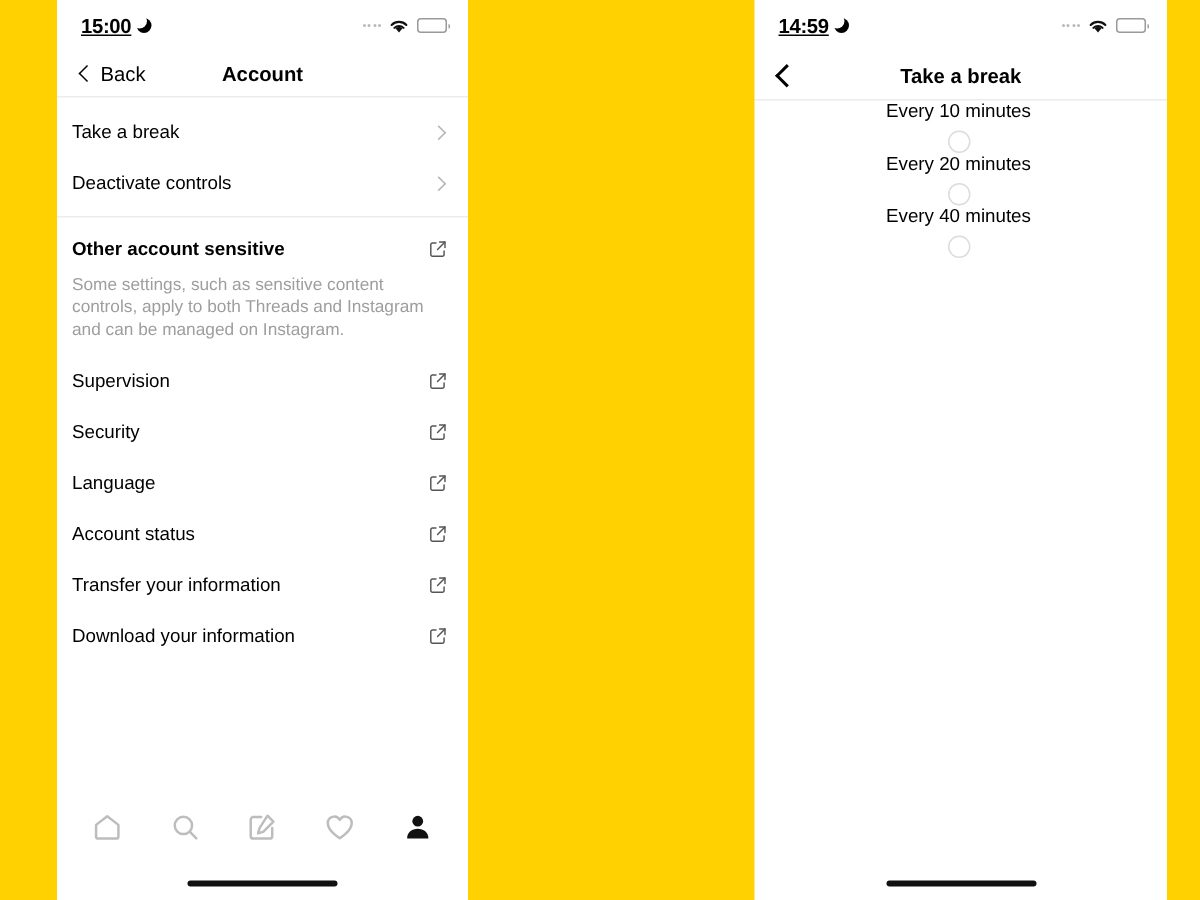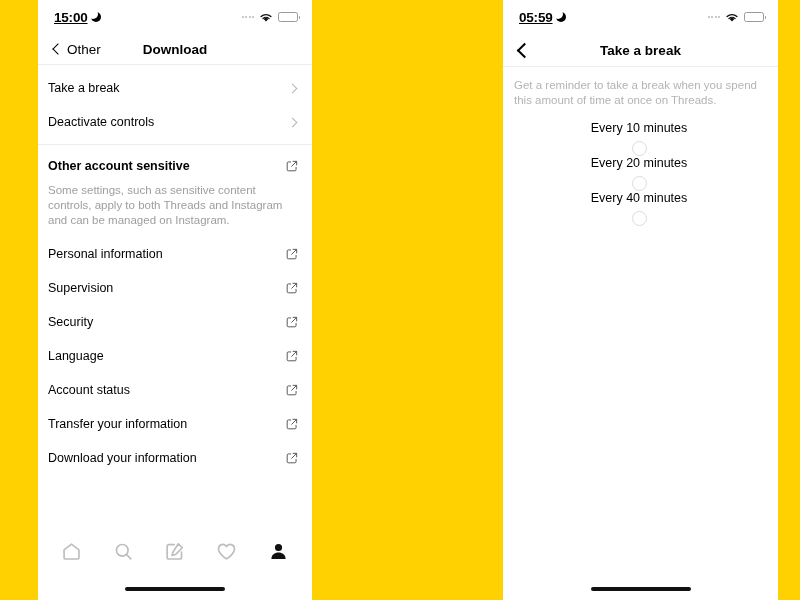--- a/index.html
+++ b/index.html
@@ -299,23 +299,23 @@
         <path d="M2.1 4.6 a7 7 0 0 1 9.8 0" stroke="#111" stroke-width="1.4" fill="none" stroke-linecap="round"></path>
         <path d="M3.9 6.6 a4.5 4.5 0 0 1 6.2 0" stroke="#111" stroke-width="1.3" fill="none" stroke-linecap="round"></path>
       </svg>
       <span class="battery"><span class="battery-fill"></span></span>
     </div>
   </div>
 
   <div class="nav-header">
     <div class="back-btn">
       <span class="chev-left"></span>
-      <span class="back-label">Other</span>
-    </div>
-    <div class="nav-title">Download</div>
+      <span class="back-label">Back</span>
+    </div>
+    <div class="nav-title">Account</div>
   </div>
 
   <div class="divider"></div>
 
   <div>
     <div class="list-row" style="margin-top:6px;">
       <span class="row-label">Take a break</span>
       <span class="chev-right"></span>
     </div>
     <div class="list-row">
@@ -331,28 +331,20 @@
     <svg class="ext-icon" viewBox="0 0 16 16">
       <path d="M6.2 2.6 H3.1 a1.5 1.5 0 0 0 -1.5 1.5 V12.9 a1.5 1.5 0 0 0 1.5 1.5 H11.9 a1.5 1.5 0 0 0 1.5 -1.5 V9.8" stroke="#555" stroke-width="1.3" fill="none" stroke-linecap="round"></path>
       <path d="M9.4 1.8 H14.2 V6.6" stroke="#555" stroke-width="1.3" fill="none" stroke-linecap="round" stroke-linejoin="round"></path>
       <path d="M14.2 1.8 L7.6 8.4" stroke="#555" stroke-width="1.3" fill="none" stroke-linecap="round"></path>
     </svg>
   </div>
   <div class="section-desc">Some settings, such as sensitive content controls, apply to both Threads and Instagram and can be managed on Instagram.</div>
 
   <div>
     <div class="list-row">
-      <span class="row-label">Personal information</span>
-      <svg class="ext-icon" viewBox="0 0 16 16">
-        <path d="M6.2 2.6 H3.1 a1.5 1.5 0 0 0 -1.5 1.5 V12.9 a1.5 1.5 0 0 0 1.5 1.5 H11.9 a1.5 1.5 0 0 0 1.5 -1.5 V9.8" stroke="#555" stroke-width="1.3" fill="none" stroke-linecap="round"></path>
-        <path d="M9.4 1.8 H14.2 V6.6" stroke="#555" stroke-width="1.3" fill="none" stroke-linecap="round" stroke-linejoin="round"></path>
-        <path d="M14.2 1.8 L7.6 8.4" stroke="#555" stroke-width="1.3" fill="none" stroke-linecap="round"></path>
-      </svg>
-    </div>
-    <div class="list-row">
       <span class="row-label">Supervision</span>
       <svg class="ext-icon" viewBox="0 0 16 16">
         <path d="M6.2 2.6 H3.1 a1.5 1.5 0 0 0 -1.5 1.5 V12.9 a1.5 1.5 0 0 0 1.5 1.5 H11.9 a1.5 1.5 0 0 0 1.5 -1.5 V9.8" stroke="#555" stroke-width="1.3" fill="none" stroke-linecap="round"></path>
         <path d="M9.4 1.8 H14.2 V6.6" stroke="#555" stroke-width="1.3" fill="none" stroke-linecap="round" stroke-linejoin="round"></path>
         <path d="M14.2 1.8 L7.6 8.4" stroke="#555" stroke-width="1.3" fill="none" stroke-linecap="round"></path>
       </svg>
     </div>
     <div class="list-row">
       <span class="row-label">Security</span>
       <svg class="ext-icon" viewBox="0 0 16 16">
@@ -426,21 +418,21 @@
     </div>
   </div>
 
   <div class="home-indicator"></div>
 </div>
 
 <div class="phone" id="phone-right">
 
   <div class="status-bar">
     <div class="status-time">
-      <span>05:59</span>
+      <span>14:59</span>
       <span class="moon-icon"></span>
     </div>
     <div class="status-right">
       <span class="signal-dots">
           <i></i>
           <i></i>
           <i></i>
           <i></i>
         </span>
       <svg width="14" height="11" viewBox="0 0 14 11">
@@ -454,21 +446,20 @@
 
   <div class="nav-header" style="height:32px;">
     <div class="back-btn">
       <span class="chev-left thick"></span>
     </div>
     <div class="nav-title">Take a break</div>
   </div>
 
   <div class="divider"></div>
 
-  <div class="break-desc">Get a reminder to take a break when you spend this amount of time at once on Threads.</div>
 
   <div>
     <div class="option-row">
       <span class="option-label">Every 10 minutes</span>
       <span class="radio"></span>
     </div>
     <div class="option-row">
       <span class="option-label">Every 20 minutes</span>
       <span class="radio"></span>
     </div>

